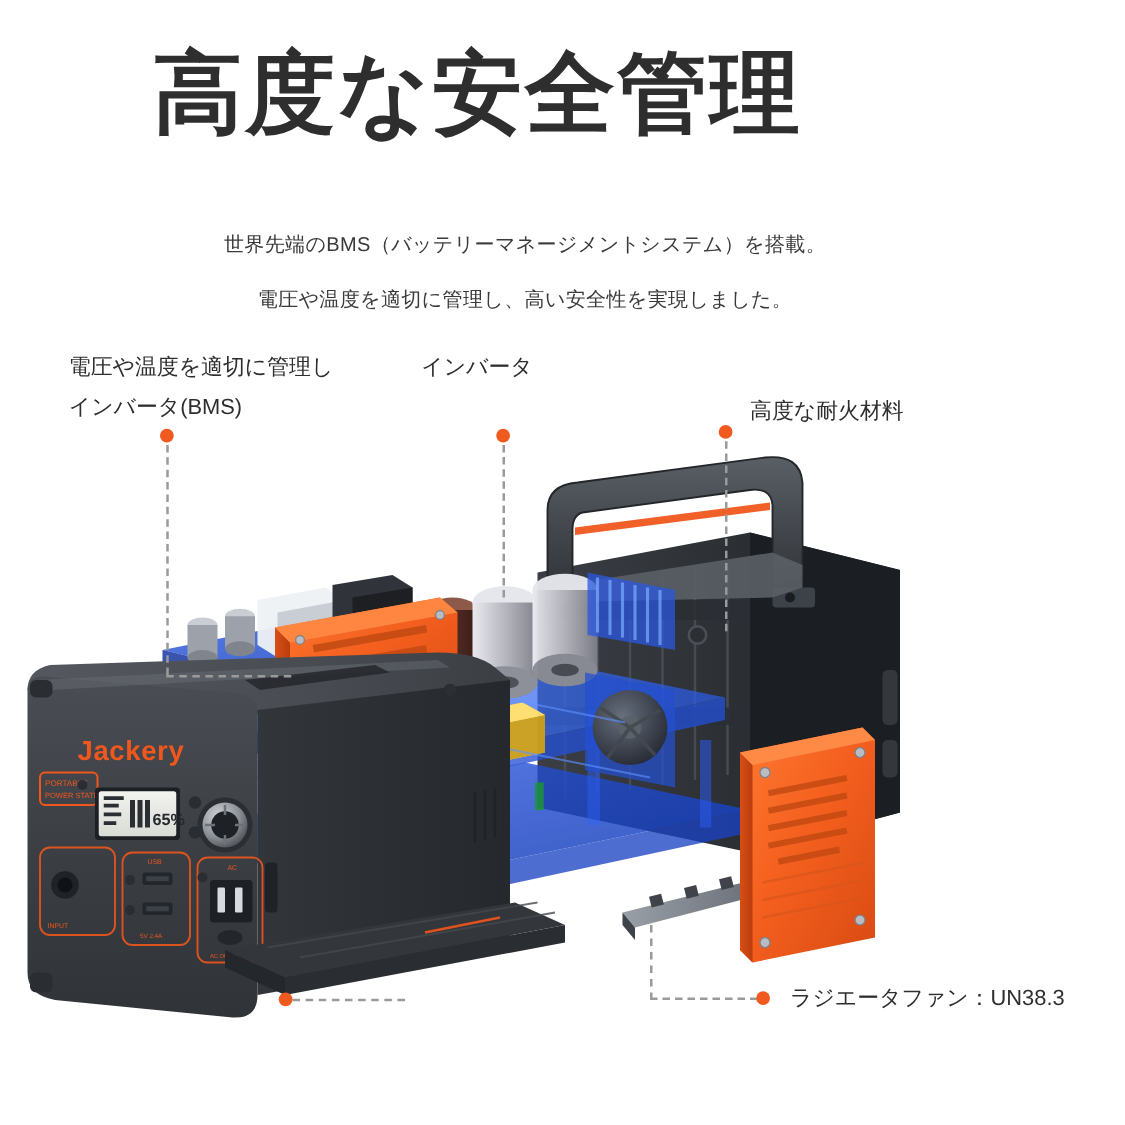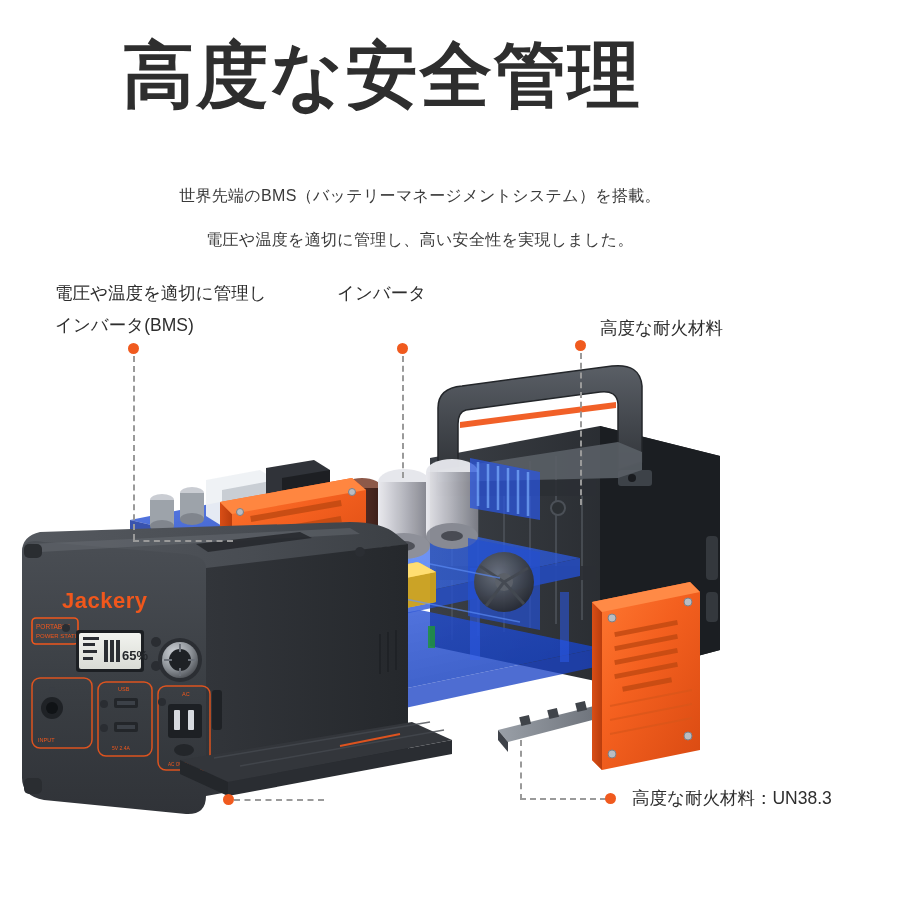--- a/index.html
+++ b/index.html
@@ -461,16 +461,16 @@
   <div class="anno two-line anno-inv">
     <div>インバータ</div>
   </div>
 
   <div class="anno anno-fan">
     <div>高度な耐火材料</div>
   </div>
 
 
   <div class="anno anno-un">
-    <div>高度な耐火材料：UN38.3</div>
+    <div>ラジエータファン：UN38.3</div>
   </div>
 
 </div>
 
 </body></html>

